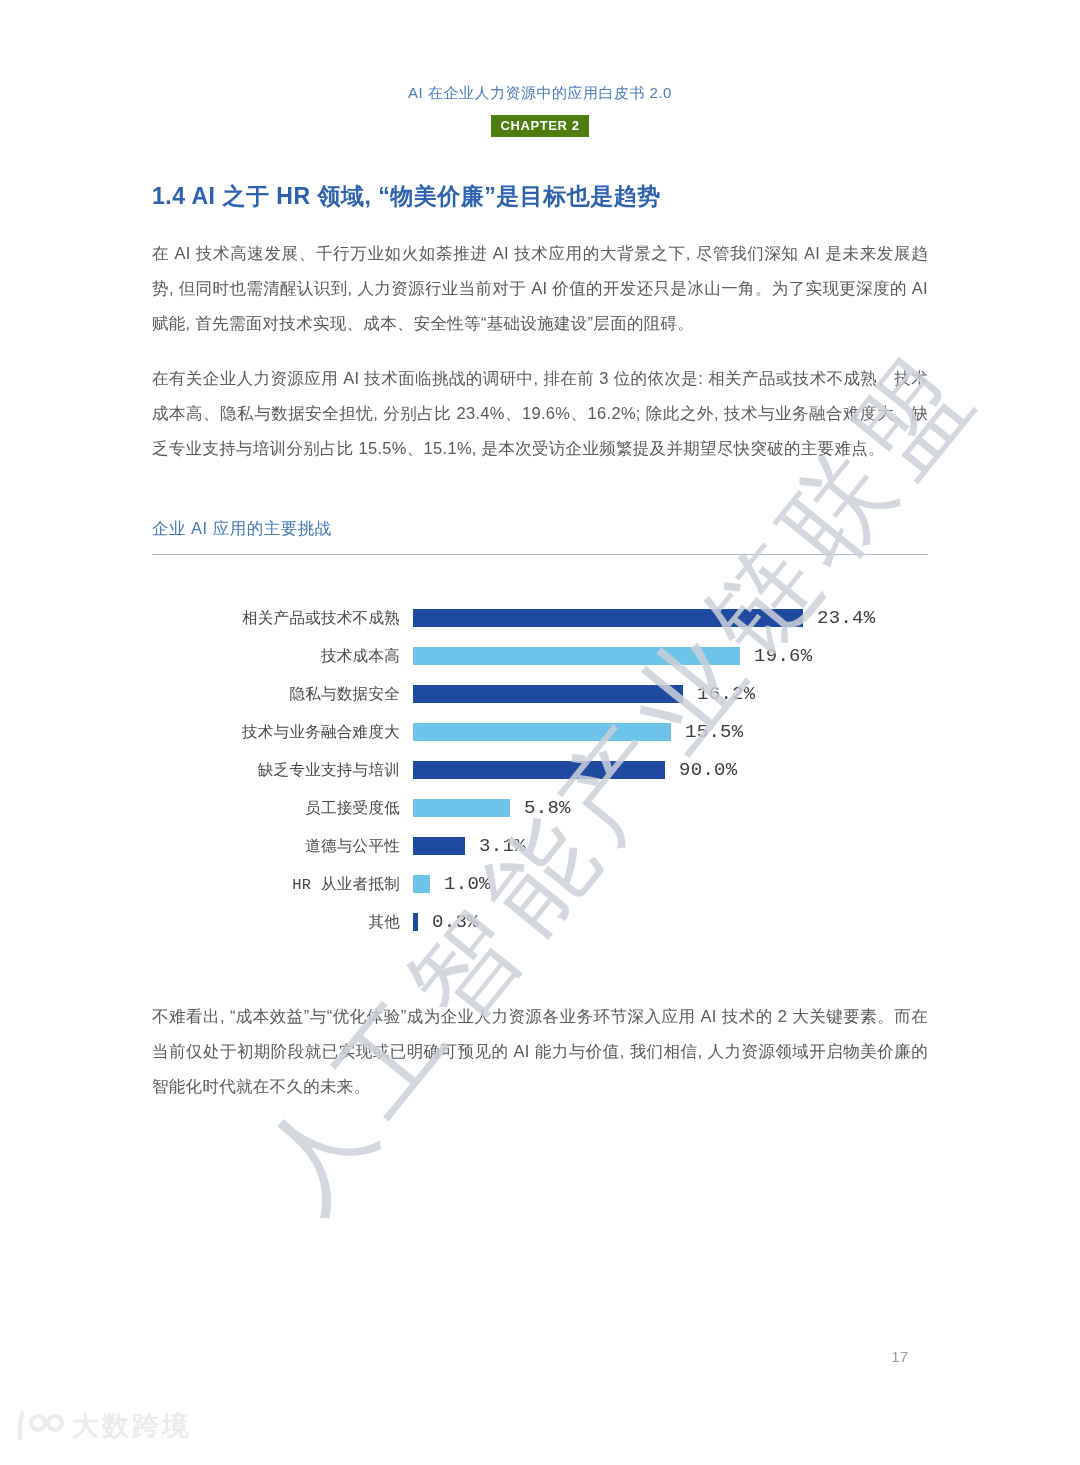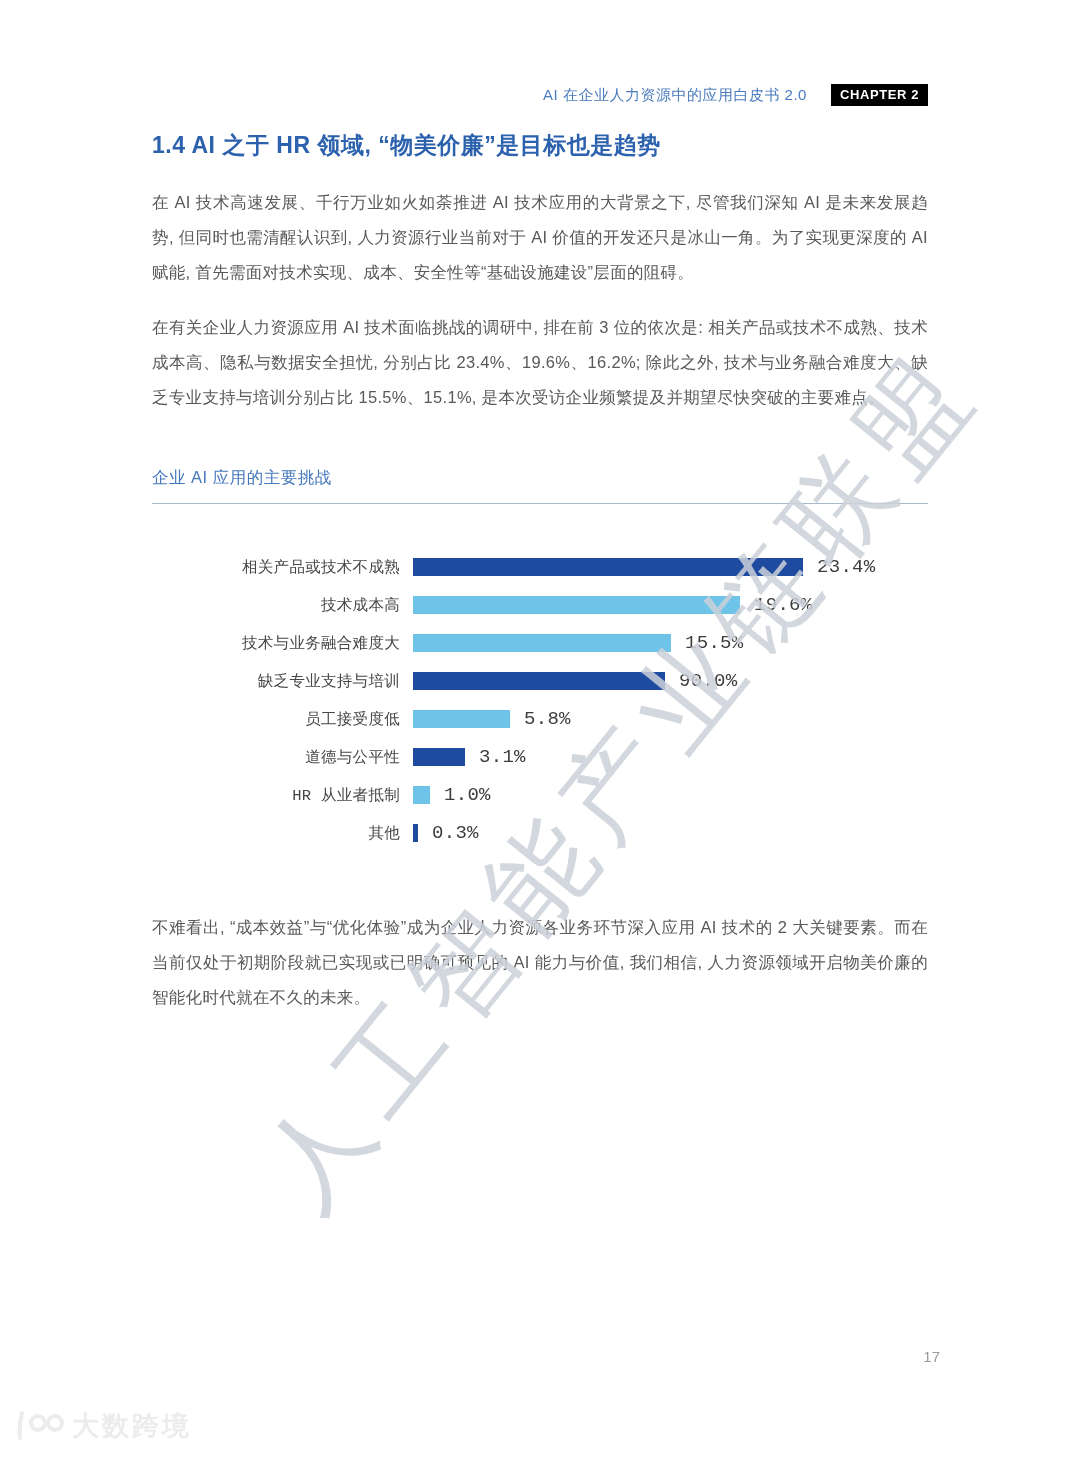--- a/index.html
+++ b/index.html
@@ -12,33 +12,33 @@
     font-family:"Liberation Sans","DejaVu Sans",sans-serif;
   }
   .content{
     position:relative;
     padding:0 152px;
     z-index:2;
   }
   
   .doc-header{
     display:flex;justify-content:flex-end;align-items:center;
-    gap:24px;margin-top:84px;
+    gap:12px;margin-top:84px;flex-direction:column;
   }
   .doc-header .doc-title{
     color:#4A7CBE;font-size:15px;letter-spacing:.5px;
   }
   .chapter-badge{
-    background:#000000;color:#ffffff;
+    background:#4d7c0f;color:#ffffff;
     font-size:13px;font-weight:700;letter-spacing:.6px;
     padding:3px 9px 4px;
   }
   
   h1.sec-heading{
-    margin:24px 0 0;
+    margin:44px 0 0;
     color:#2C61AE;
     font-size:23px;font-weight:700;letter-spacing:.5px;
   }
   
   p.body-text{
     margin:0;color:#58595B;
     font-size:16.5px;line-height:35px;
     text-align:justify;letter-spacing:.3px;
   }
   p.body-text.p1{margin-top:24px;}
@@ -67,21 +67,21 @@
   .watermark{
     position:absolute;left:620px;top:780px;
     transform:translate(-50%,-50%) rotate(-51deg);
     font-size:104px;letter-spacing:14px;font-weight:300;
     color:rgba(203,208,216,0.85);
     white-space:nowrap;
     z-index:3;pointer-events:none;
   }
   
   .page-number{
-    position:absolute;top:1348px;right:140px;
+    position:absolute;top:1348px;right:172px;
     color:#9B9B9B;font-size:15px;z-index:2;
   }
   
   .brand{
     position:absolute;left:16px;top:1408px;
     display:flex;align-items:center;gap:8px;
     z-index:2;
   }
   .brand-mark{flex:none;display:block;}
   .brand-name{
@@ -114,20 +114,25 @@
       <div class="chart">
           <div class="bar-row">
             <span class="bar-label">相关产品或技术不成熟</span>
             <div class="bar" style="width: 390px; background: rgb(30, 75, 160);"></div>
             <span class="bar-value">23.4%</span>
           </div>
           <div class="bar-row">
             <span class="bar-label">技术成本高</span>
             <div class="bar" style="width: 327px; background: rgb(110, 195, 232);"></div>
             <span class="bar-value">19.6%</span>
+          </div>
+          <div class="bar-row">
+            <span class="bar-label">隐私与数据安全</span>
+            <div class="bar" style="width: 270px; background: rgb(30, 75, 160);"></div>
+            <span class="bar-value">16.2%</span>
           </div>
           <div class="bar-row">
             <span class="bar-label">技术与业务融合难度大</span>
             <div class="bar" style="width: 258px; background: rgb(110, 195, 232);"></div>
             <span class="bar-value">15.5%</span>
           </div>
           <div class="bar-row">
             <span class="bar-label">缺乏专业支持与培训</span>
             <div class="bar" style="width: 252px; background: rgb(30, 75, 160);"></div>
             <span class="bar-value">90.0%</span>

